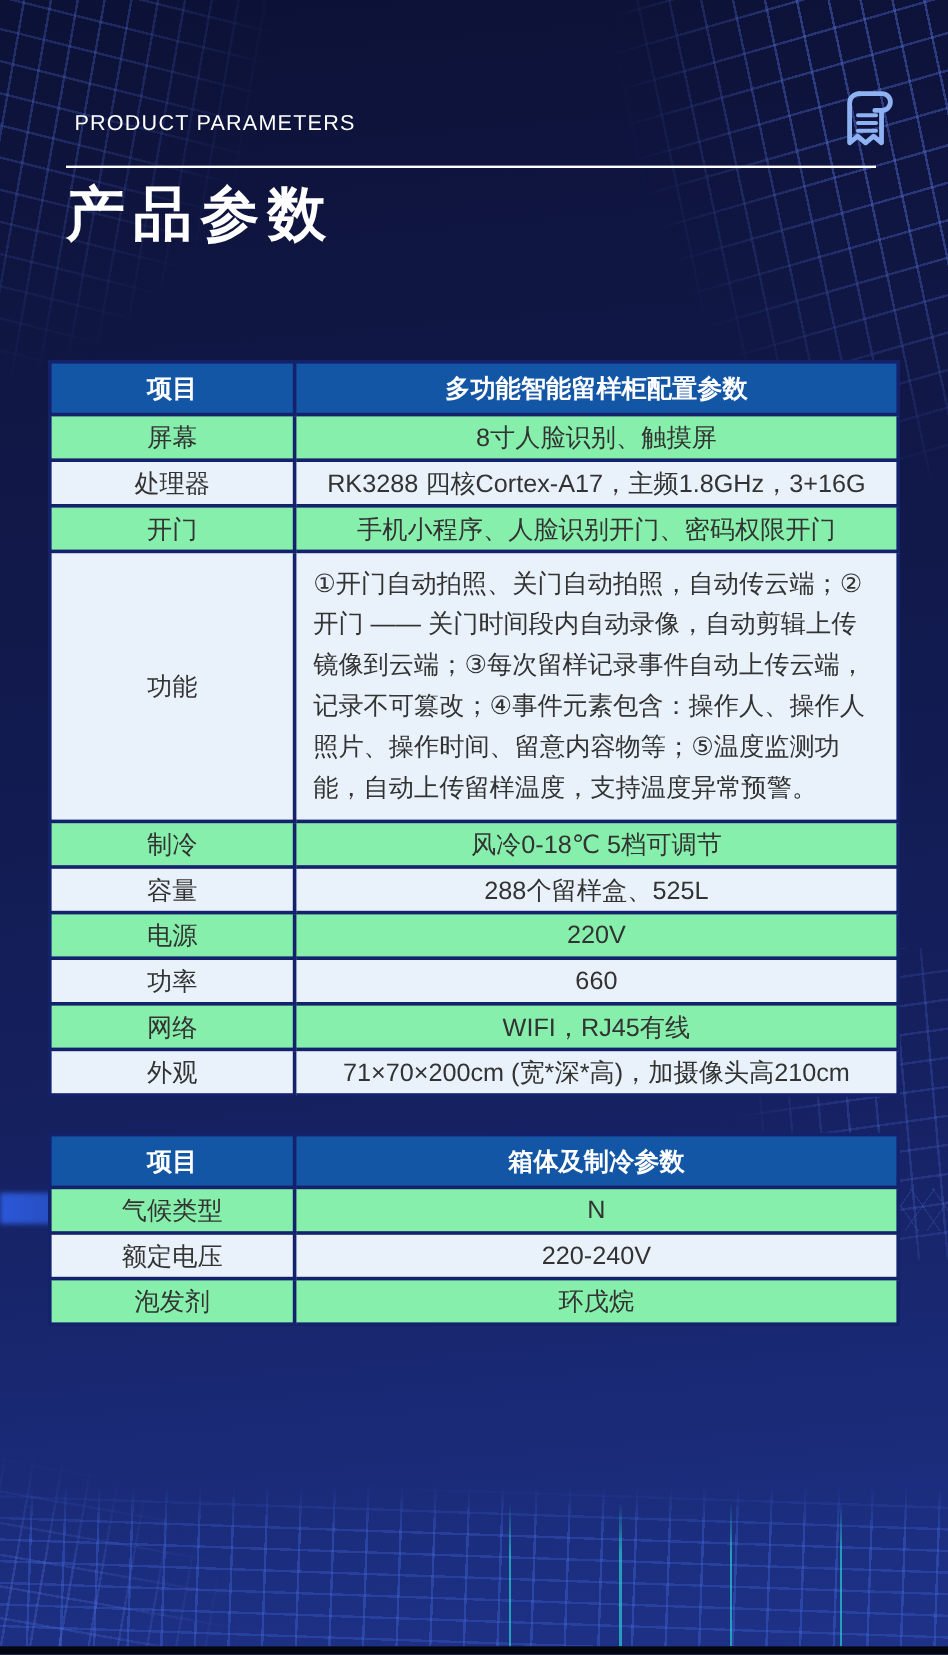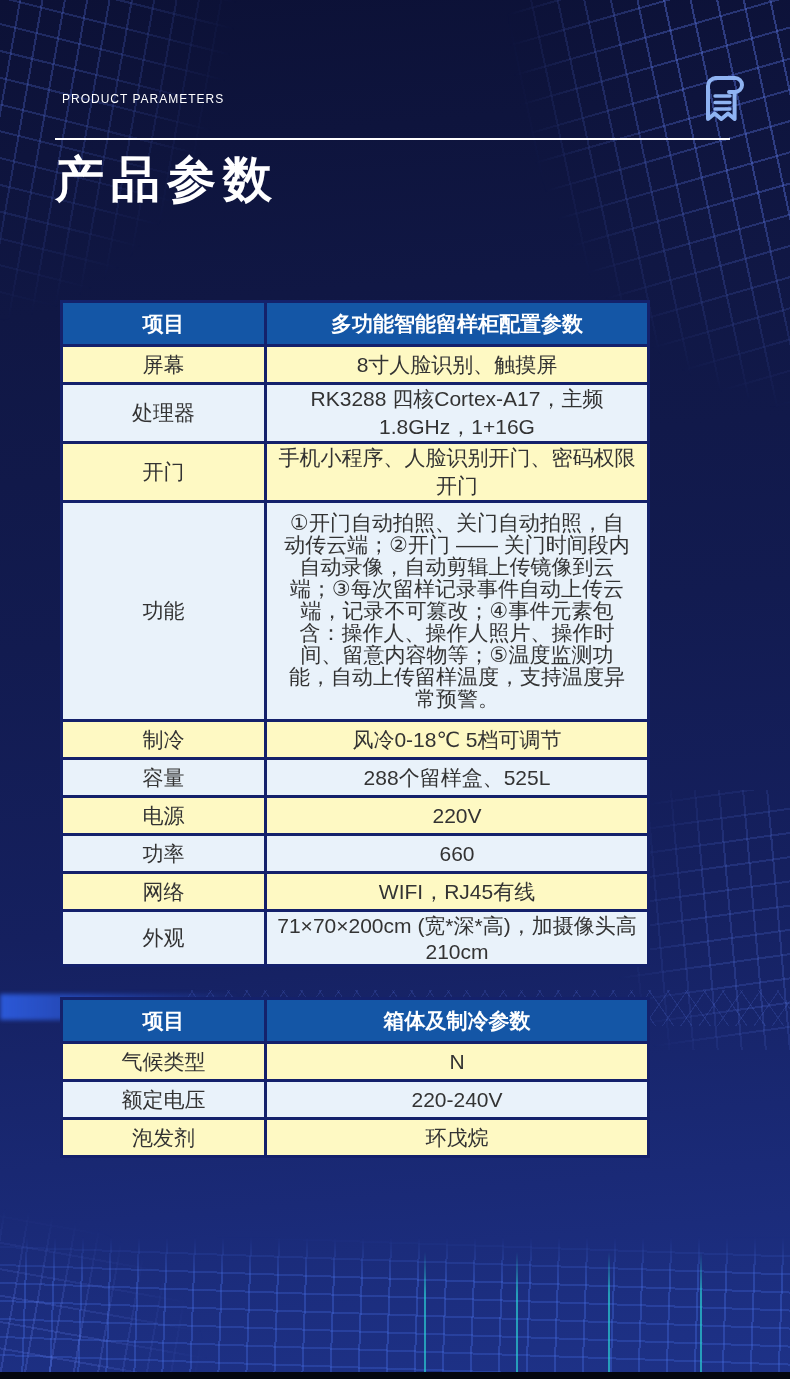--- a/index.html
+++ b/index.html
@@ -47,37 +47,37 @@
   .streaks{position:absolute;bottom:7px;left:380px;right:0;height:120px;
     background:repeating-linear-gradient(90deg,transparent 0 44px,var(--accent-cyan,#2bd8d8) 44px 46px,transparent 46px 92px);
     opacity:.65;
     -webkit-mask-image:linear-gradient(180deg,transparent 0,#000 35%,#000 100%);
     mask-image:linear-gradient(180deg,transparent 0,#000 35%,#000 100%);}
   .gap-glow{position:absolute;top:994px;left:0;width:240px;height:26px;
     background:linear-gradient(90deg,rgba(47,98,236,.85),rgba(47,98,236,0));filter:blur(2px);}
   .bottom-strip{position:absolute;left:0;right:0;bottom:0;height:7px;background:#04060f;}
 
   
-  .eyebrow{position:absolute;left:62px;top:92px;color:#ffffff;font-size:12px;letter-spacing:1px;}
+  .eyebrow{position:absolute;left:62px;top:92px;color:#ffffff;font-size:18px;letter-spacing:1px;}
   .receipt-icon{position:absolute;right:42px;top:72px;width:52px;height:58px;}
   .divider{position:absolute;left:55px;top:138px;width:675px;height:2px;background:#ffffff;}
   .page-title{position:absolute;left:55px;top:150px;margin:0;color:#ffffff;
     font-size:49px;font-weight:900;letter-spacing:7px;line-height:1.2;}
 
   
   .tables{position:absolute;left:40px;top:300px;width:710px;}
-  table.param-table{width:590px;border-collapse:collapse;table-layout:fixed;margin-left:20px;}
+  table.param-table{width:710px;border-collapse:collapse;table-layout:fixed;}
   table.param-table + table.param-table{margin-top:30px;}
   .param-table th,.param-table td{border:3px solid var(--border-navy,#14216b);}
   .param-table th{background:var(--header-blue,#1456a6);color:#ffffff;
     font-size:21px;font-weight:700;height:41px;text-align:center;padding:0 8px;}
-  .param-table td{background:#fef9c3;color:var(--cell-text,#333333);
+  .param-table td{background:#86efac;color:var(--cell-text,#333333);
     font-size:21px;text-align:center;height:35px;padding:0 8px;}
   .param-table tbody tr:nth-child(even) td{background:var(--row-alt,#e9f2fa);}
-  .param-table td.left{text-align:center;line-height:22px;padding:9px 14px;}
+  .param-table td.left{text-align:left;line-height:34px;padding:9px 14px;}
 </style>
 </head>
 <body>
 
 <div class="mesh mesh-tl"></div>
 <div class="mesh mesh-tr"></div>
 <div class="mesh mesh-mr"></div>
 <div class="mesh mesh-gap"></div>
 <div class="mesh mesh-bottom"></div>
 <div class="mesh mesh-bl"></div>
@@ -108,21 +108,21 @@
         <th>多功能智能留样柜配置参数</th>
       </tr>
     </thead>
     <tbody>
         <tr>
           <td>屏幕</td>
           <td>8寸人脸识别、触摸屏</td>
         </tr>
         <tr>
           <td>处理器</td>
-          <td>RK3288 四核Cortex-A17，主频1.8GHz，1+16G</td>
+          <td>RK3288 四核Cortex-A17，主频1.8GHz，3+16G</td>
         </tr>
         <tr>
           <td>开门</td>
           <td>手机小程序、人脸识别开门、密码权限开门</td>
         </tr>
         <tr>
           <td>功能</td>
           <td class="left">①开门自动拍照、关门自动拍照，自动传云端；②开门 —— 关门时间段内自动录像，自动剪辑上传镜像到云端；③每次留样记录事件自动上传云端，记录不可篡改；④事件元素包含：操作人、操作人照片、操作时间、留意内容物等；⑤温度监测功能，自动上传留样温度，支持温度异常预警。</td>
         </tr>
         <tr>

